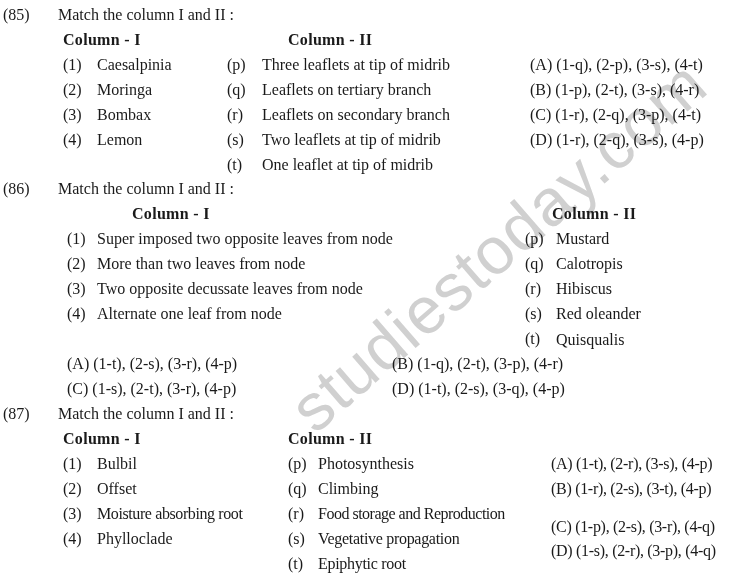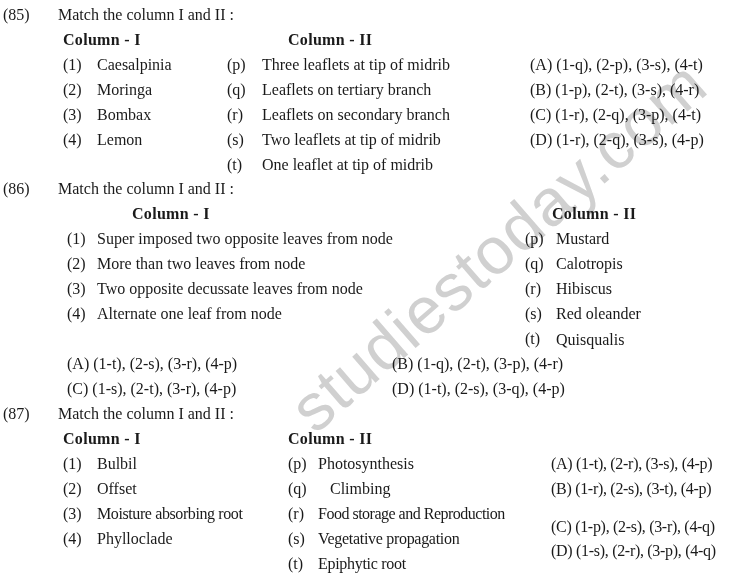--- a/index.html
+++ b/index.html
@@ -98,21 +98,21 @@
   <span class="abs" style="left:63px;top:479px;">(2)</span>
   <span class="abs" style="left:97px;top:479px;text-align:center;">Offset</span>
   <span class="abs" style="left:63px;top:504px;">(3)</span>
   <span class="abs" style="left:97px;top:504px;letter-spacing:-0.4px;">Moisture absorbing root</span>
   <span class="abs" style="left:63px;top:529px;">(4)</span>
   <span class="abs" style="left:97px;top:529px;">Phylloclade</span>
 
   <span class="abs" style="left:288px;top:454px;">(p)</span>
   <span class="abs" style="left:318px;top:454px;">Photosynthesis</span>
   <span class="abs" style="left:288px;top:479px;">(q)</span>
-  <span class="abs" style="left:318px;top:479px;margin-left:12px;">Climbing</span>
+  <span class="abs" style="left:318px;top:479px;">Climbing</span>
   <span class="abs" style="left:288px;top:504px;">(r)</span>
   <span class="abs" style="left:318px;top:504px;letter-spacing:-0.5px;">Food storage and Reproduction</span>
   <span class="abs" style="left:288px;top:529px;">(s)</span>
   <span class="abs" style="left:318px;top:529px;letter-spacing:-0.3px;">Vegetative propagation</span>
   <span class="abs" style="left:288px;top:554px;">(t)</span>
   <span class="abs" style="left:318px;top:554px;letter-spacing:-0.3px;">Epiphytic root</span>
 
   <span class="abs" style="left:551px;top:454px;letter-spacing:-0.3px;"><span>(A)</span> <span>(1-t), (2-r), (3-s), (4-p)</span></span>
   <span class="abs" style="left:551px;top:479px;letter-spacing:-0.3px;"><span>(B)</span> <span>(1-r), (2-s), (3-t), (4-p)</span></span>
   <span class="abs" style="left:551px;top:517px;letter-spacing:-0.3px;"><span>(C)</span> <span>(1-p), (2-s), (3-r), (4-q)</span></span>

